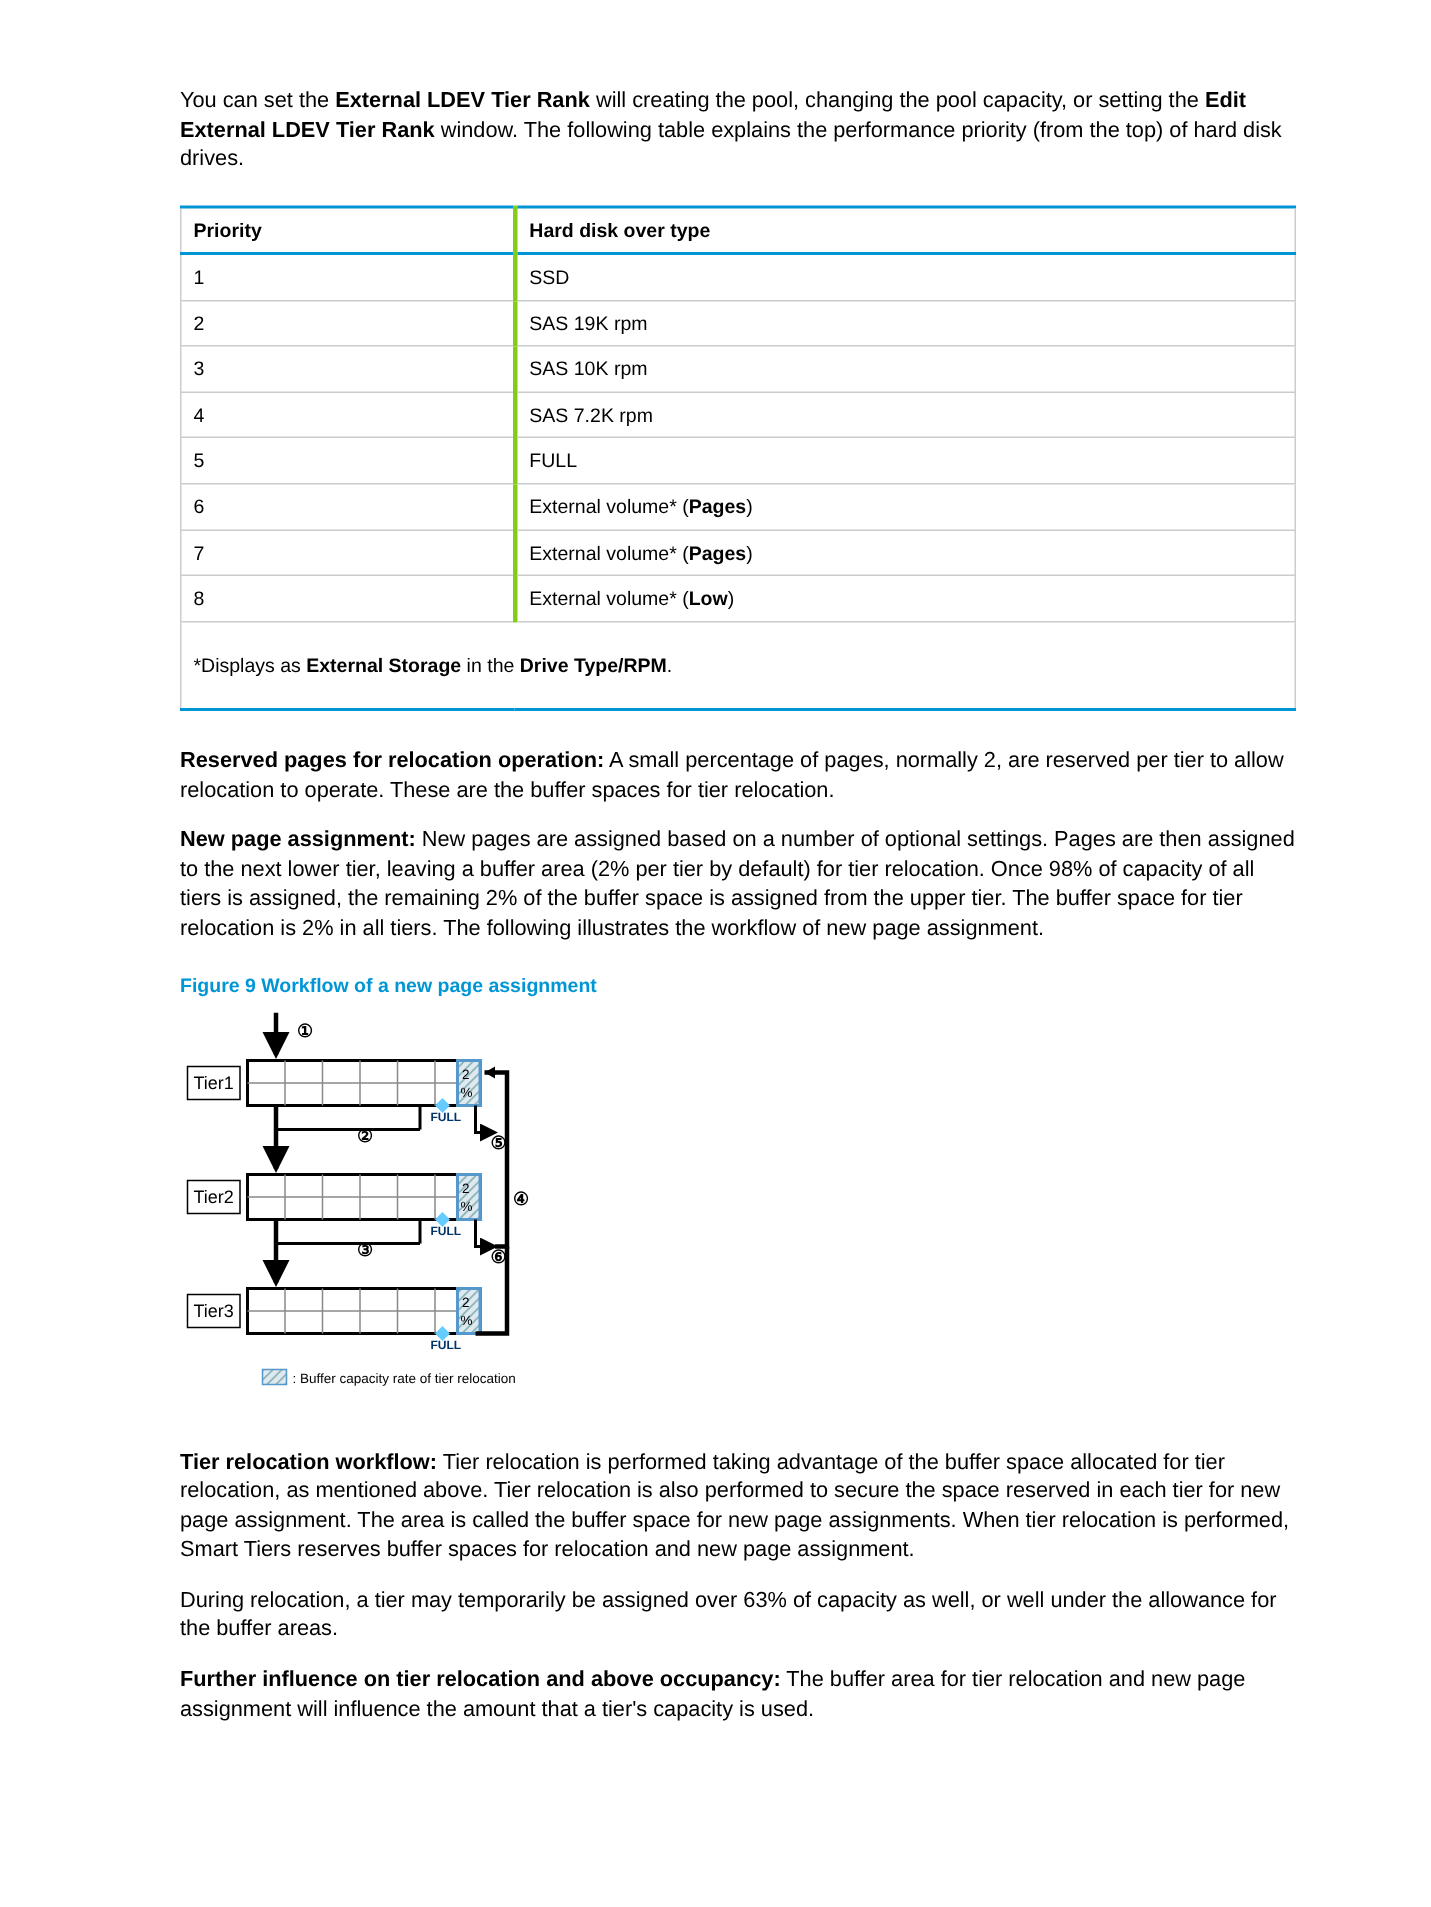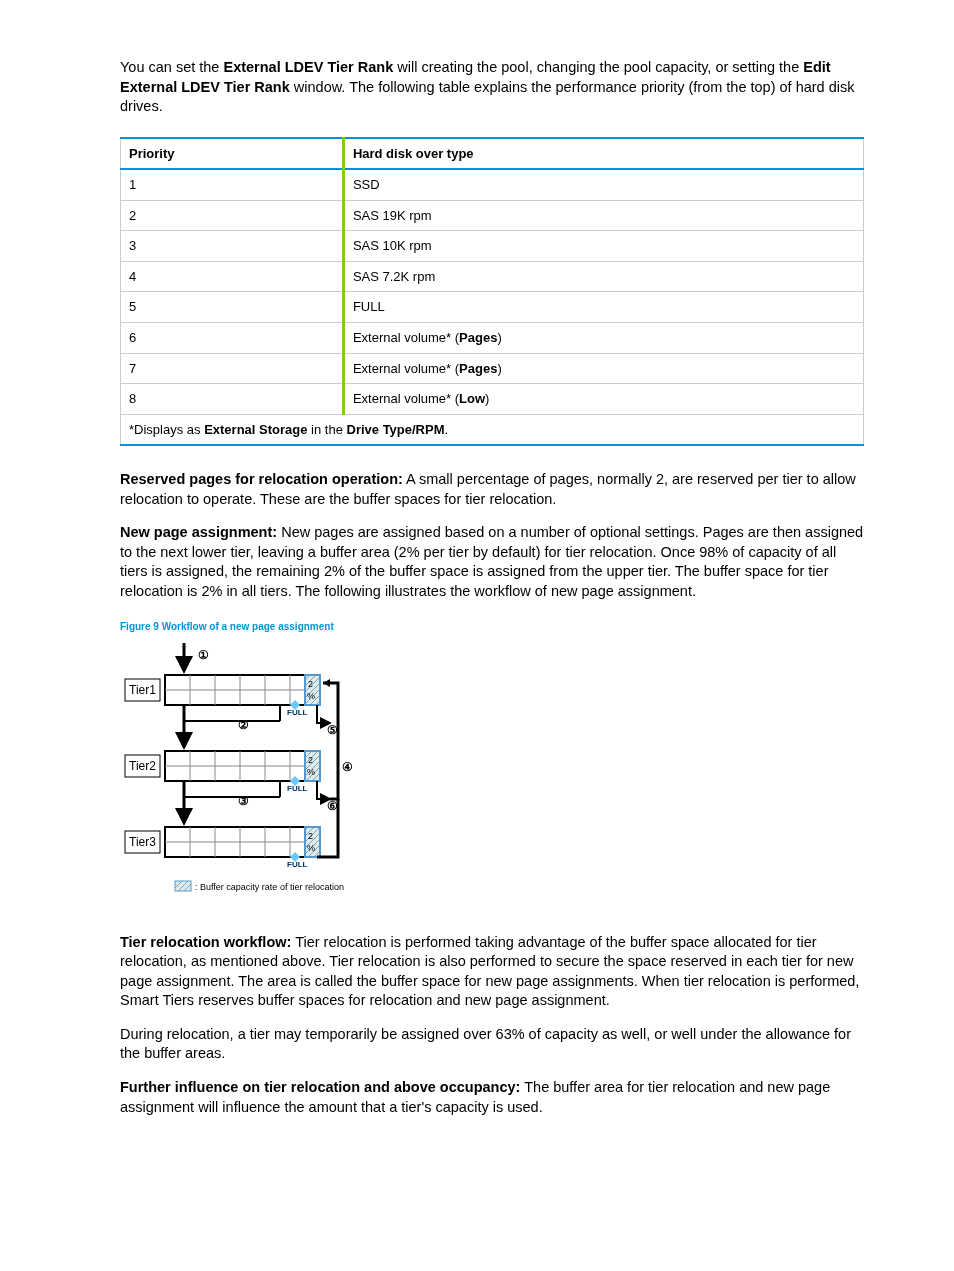--- a/index.html
+++ b/index.html
@@ -31,25 +31,25 @@
   th {
     font-weight: bold;
     border-top: 2px solid #0096d6;
     border-bottom: 2px solid #0096d6;
   }
   tr:last-child td {
     border-bottom: 2px solid #0096d6;
   }
   tr td:first-child, tr th:first-child { border-left: 1px solid #ccc; }
   tr td:last-child, tr th:last-child { border-right: 1px solid #ccc; }
-  .footnote-row td { padding: 6px 8px; }
+  .footnote-row td { padding: 20px 8px; }
   .figure-title {
     color: #0096d6;
     font-weight: bold;
-    font-size: 10px;
+    font-size: 13px;
     margin-top: 18px;
     margin-bottom: 10px;
   }
   .figure-box {
     margin-bottom: 24px;
   }
   
   .tier-text { font-family: Arial, Helvetica, sans-serif; font-size: 12px; }
   .small-text { font-family: Arial, Helvetica, sans-serif; font-size: 9px; }
   .full-text { font-family: Arial, Helvetica, sans-serif; font-size: 8px; font-weight: bold; fill: #003366; }

